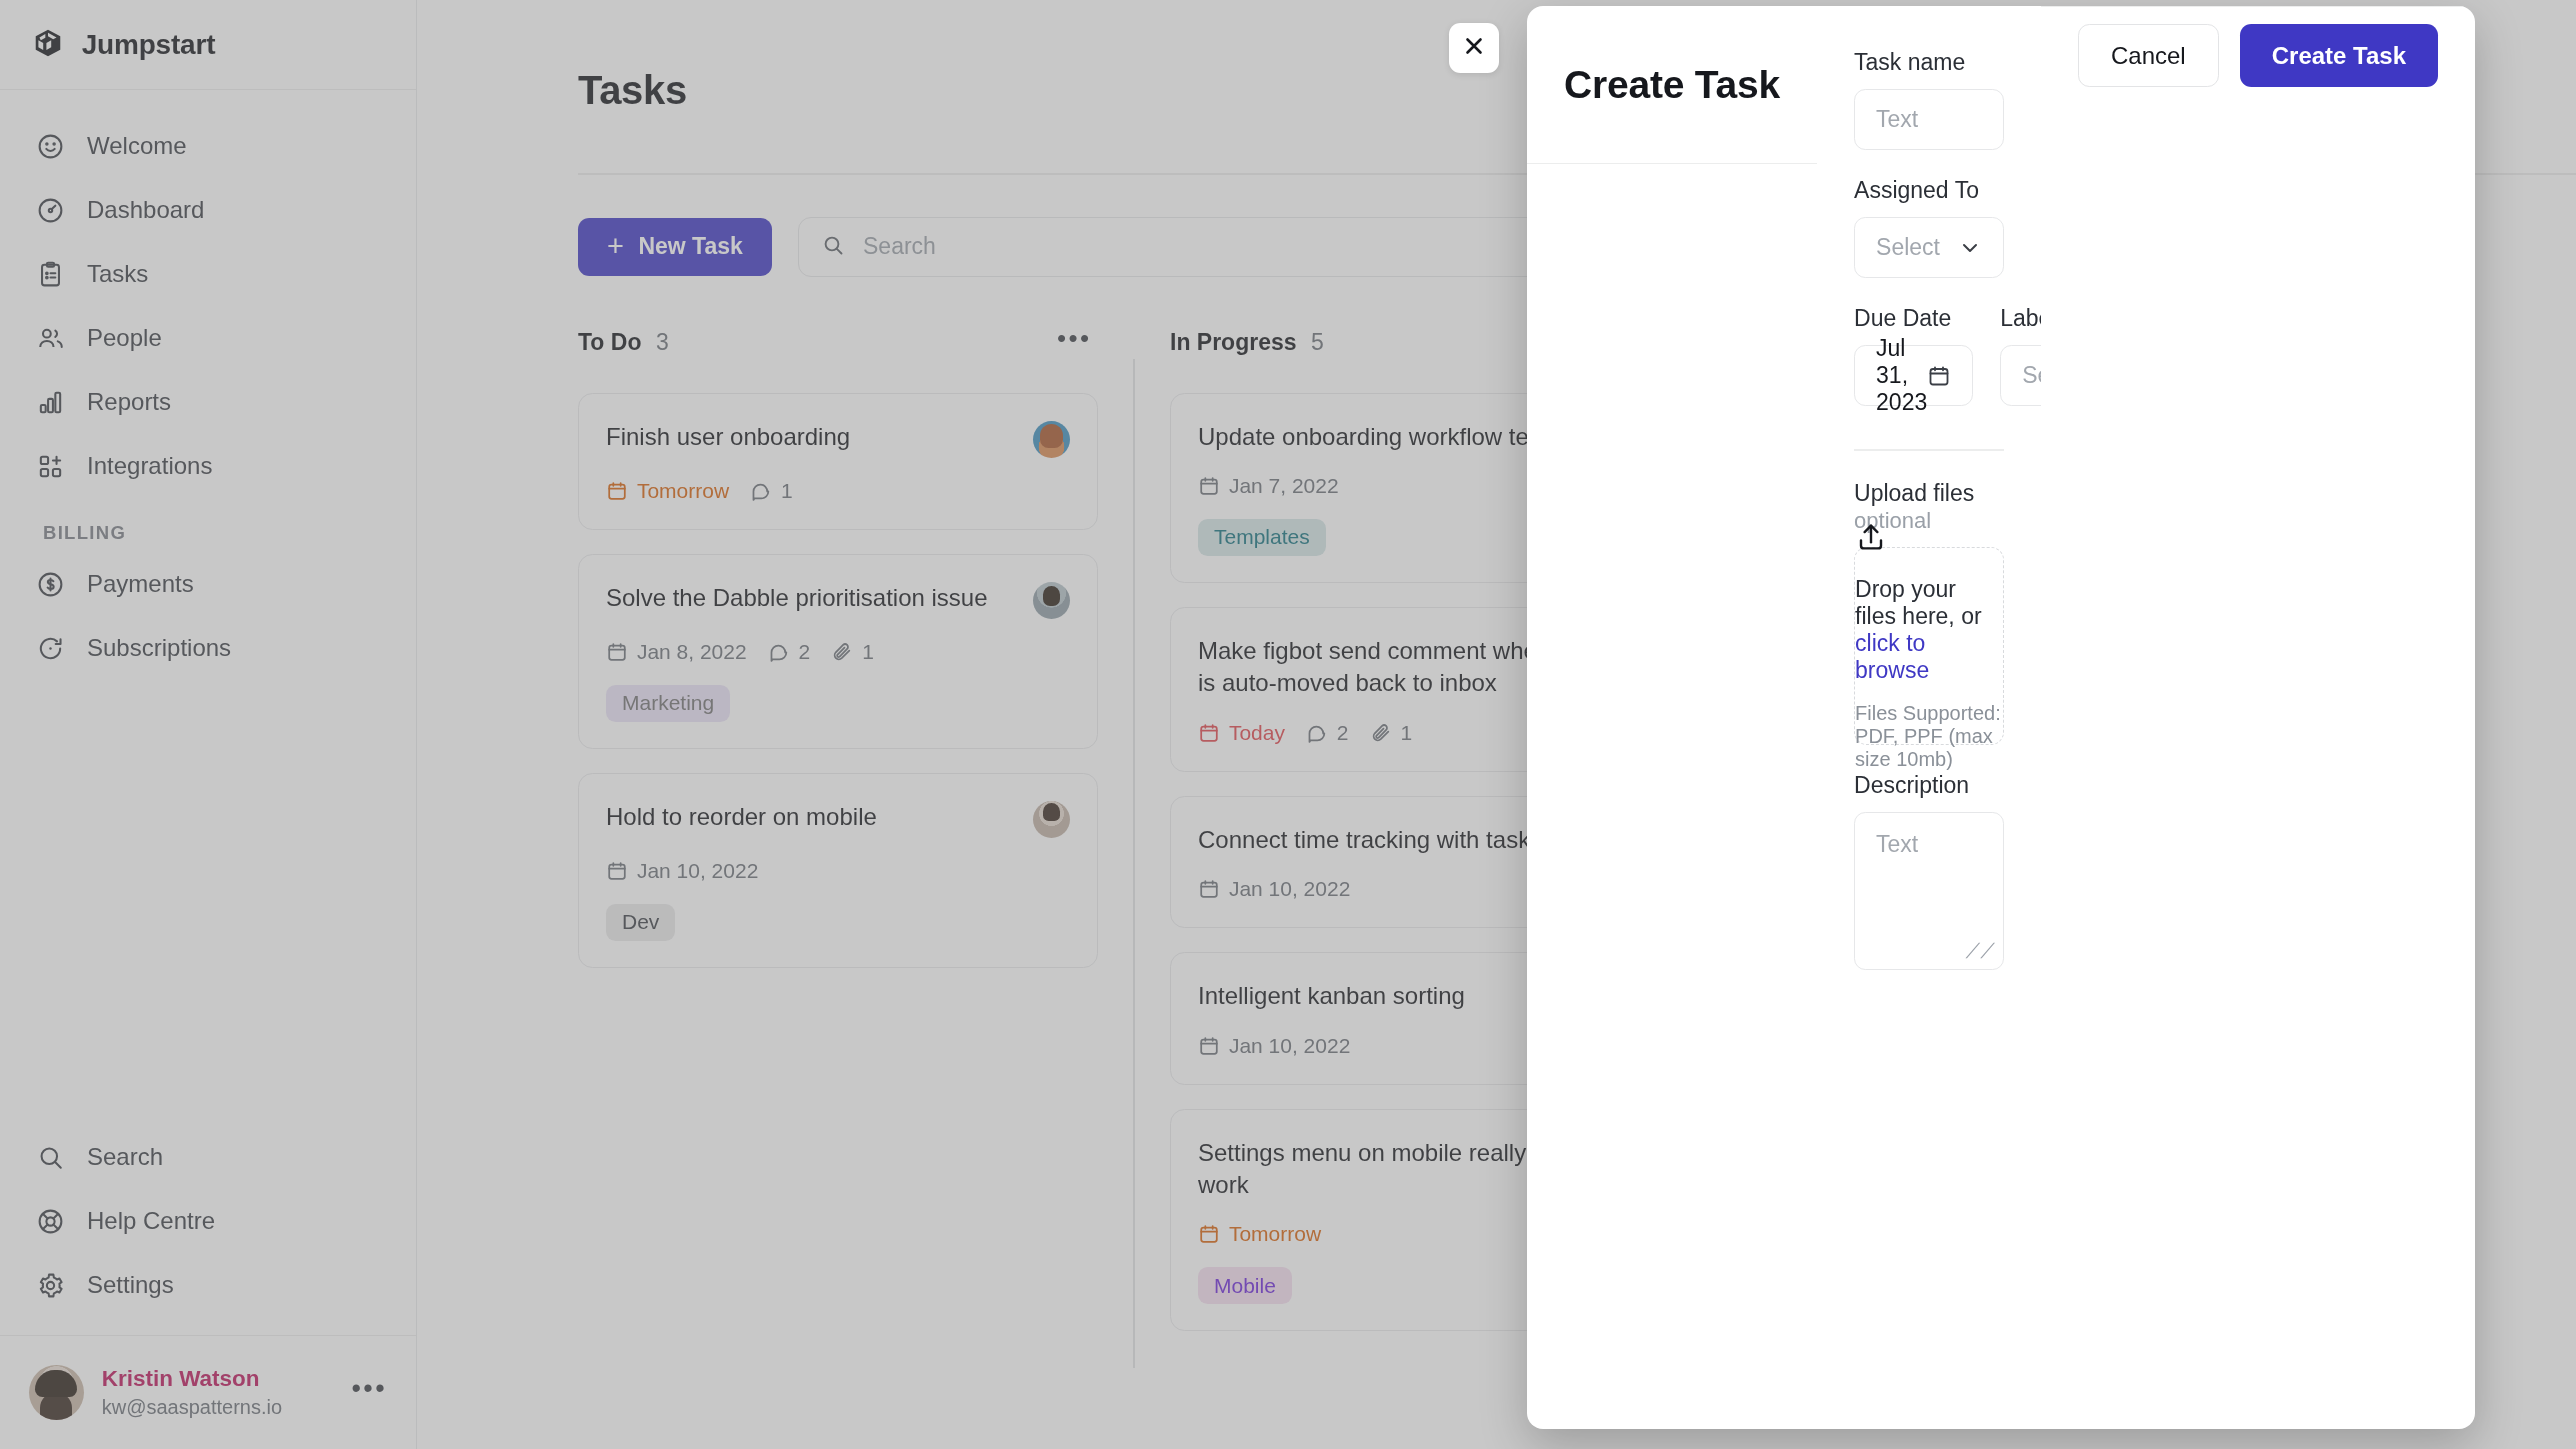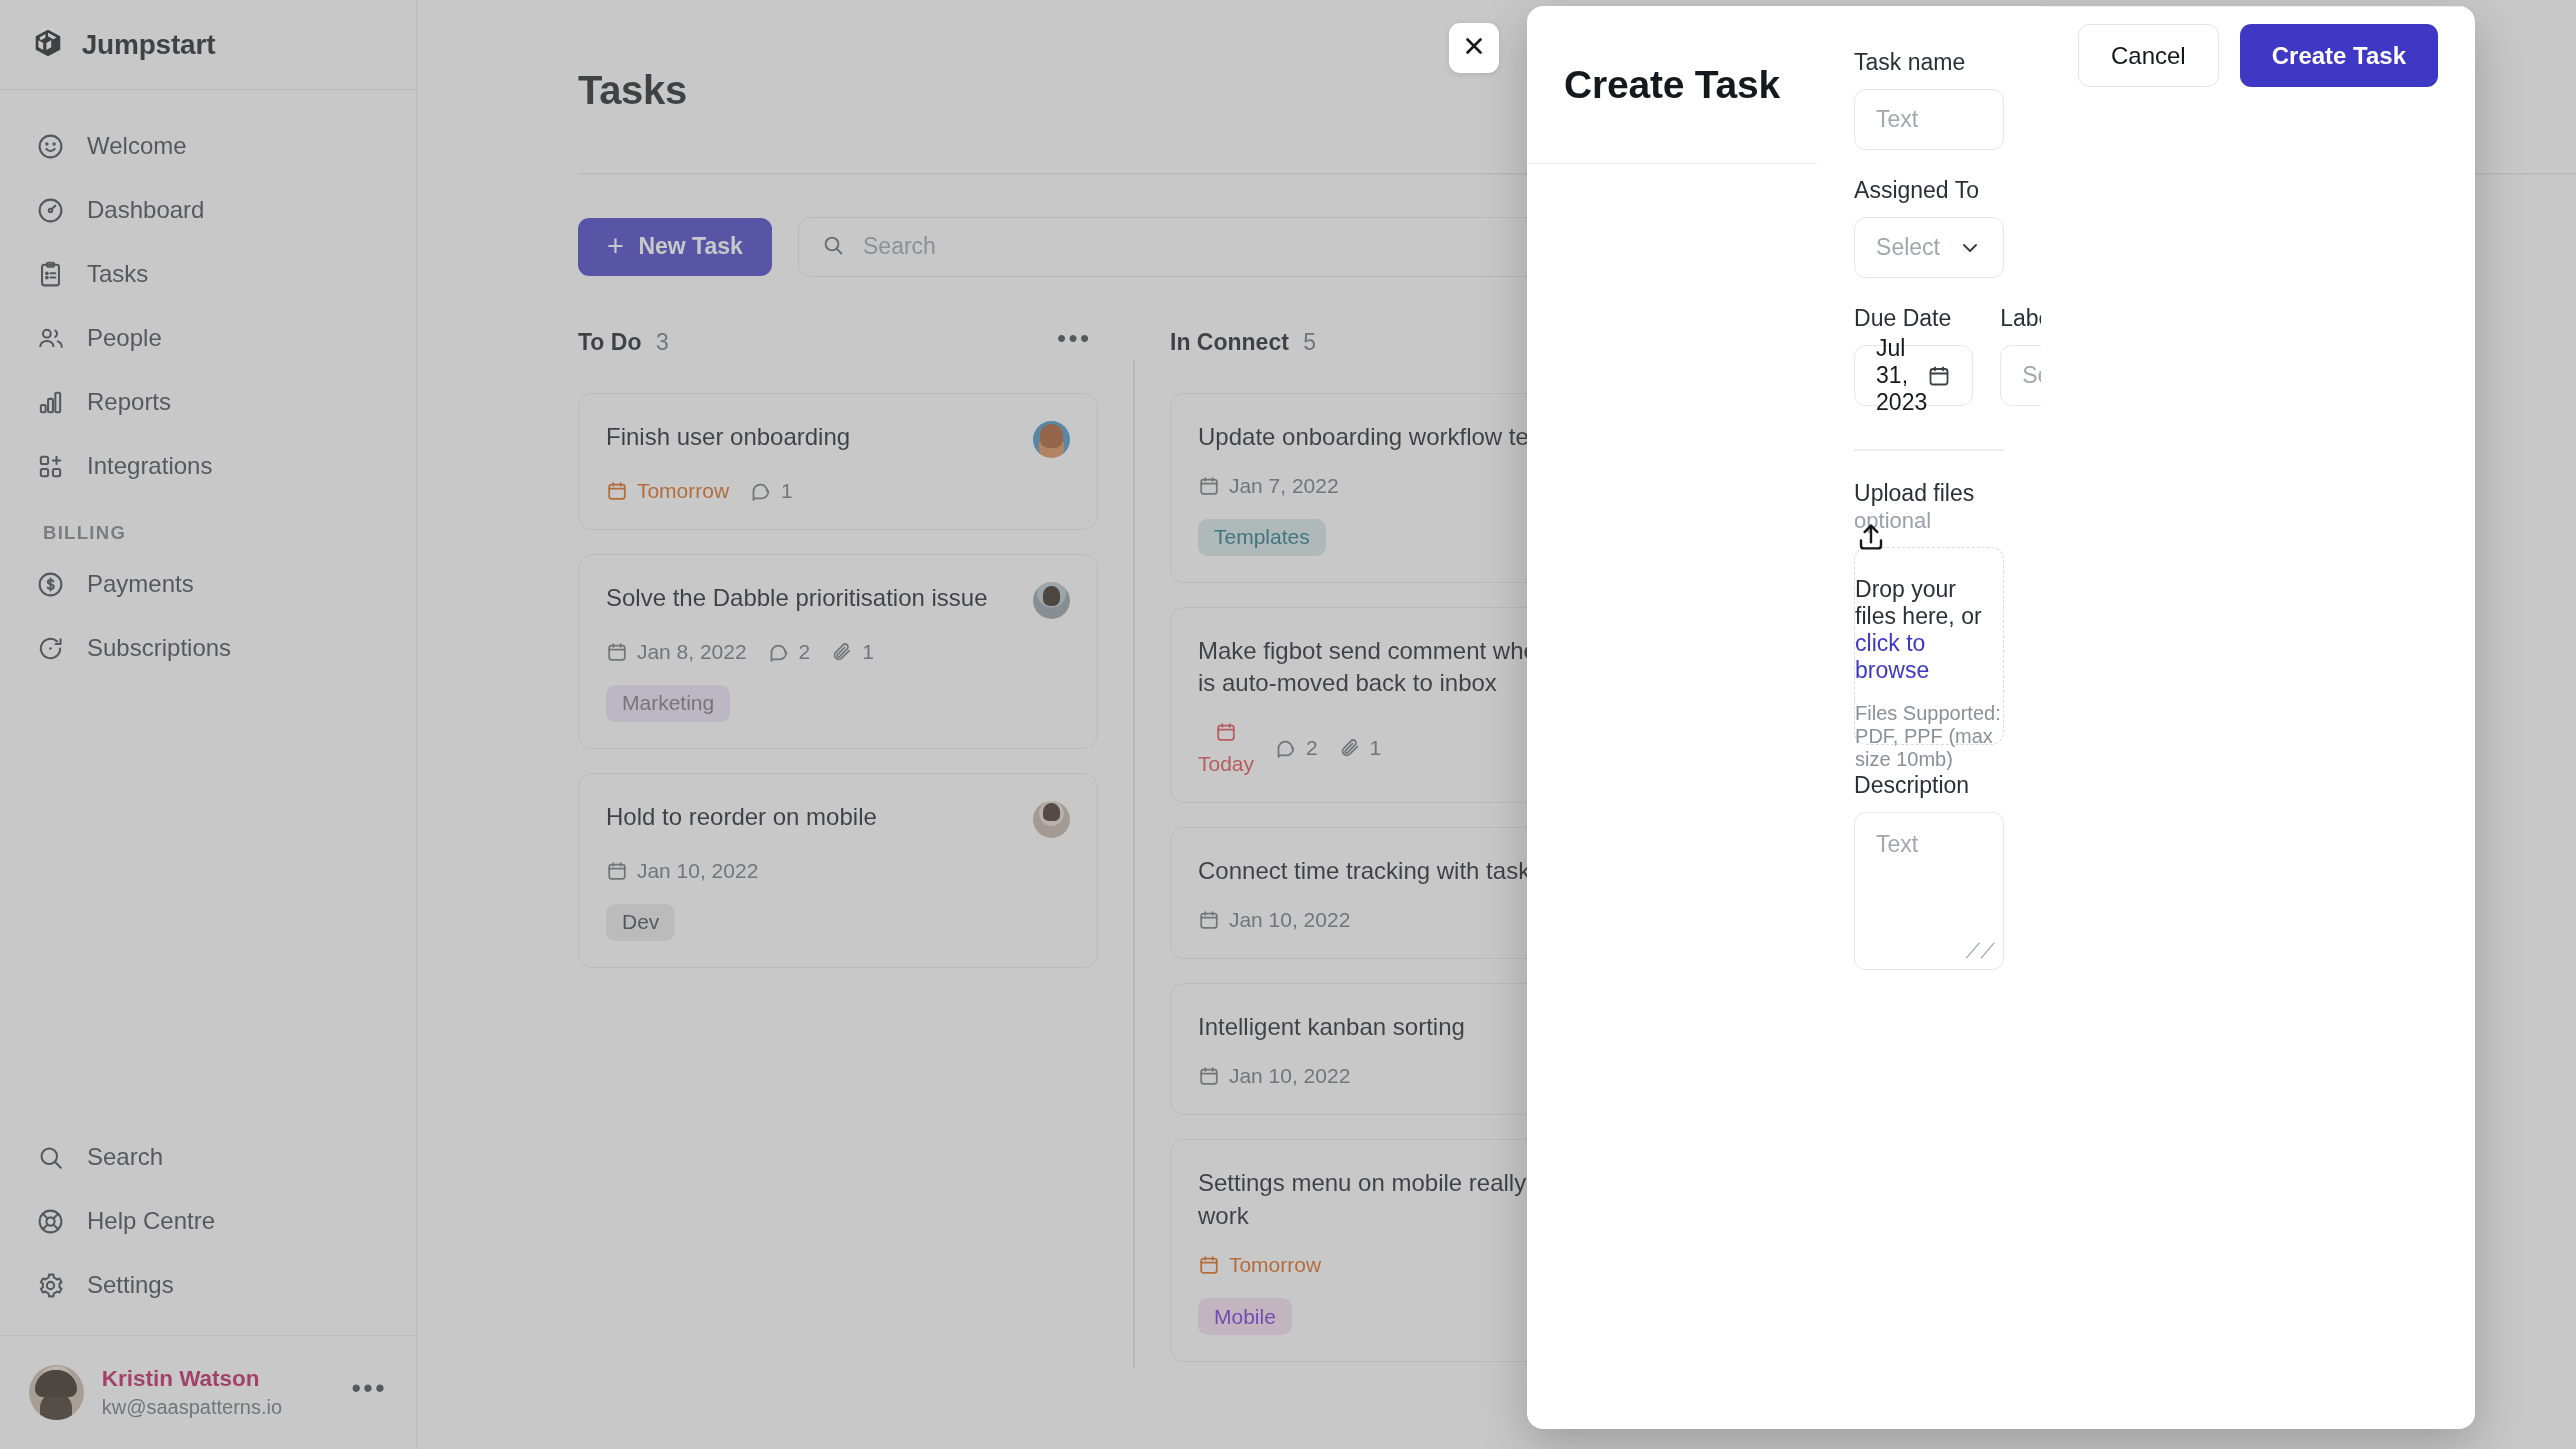--- a/index.html
+++ b/index.html
@@ -104,21 +104,21 @@
   .av-a { background: radial-gradient(circle at 50% 70%, #d98a52 0 40%, #3d8fbe 41% 100%); }
   .av-a::after { content:""; position:absolute; left:7.2px; top:3.2px; width:22.5px; height:24px; border-radius:13px 13px 9.7px 9.7px; background:#a8552a; }
   .av-b { background: radial-gradient(circle at 50% 30%, #b6c3c9 0 45%, #8f9ea6 46% 100%); }
   .av-b::after { content:""; position:absolute; left:9.7px; top:4.8px; width:17.7px; height:19.3px; border-radius:9.7px 9.7px 8px 8px; background:#2b2118; }
   .av-c { background: radial-gradient(circle at 50% 34%, #e4d8ce 0 40%, #bfb0a4 41% 100%); }
   .av-c::after { content:""; position:absolute; left:9.7px; top:2.4px; width:17.7px; height:17.7px; border-radius:9.7px 9.7px 6.4px 6.4px; background:#38291f; }
   .card-meta { display: flex; align-items: center; gap: 21px; margin-top: 21px; }
   .meta { display: flex; align-items: center; gap: 8.9px; font-size: 21px; color: #6b7078; }
   .meta svg { width: 22px; height: 22px; display:block; }
   .meta.due-soon { color: #d9630d; }
-  .meta.due-today { color: #e0464c; flex-direction: column; }
+  .meta.due-today { color: #e0464c; }
   .badge {
     display: inline-flex; align-items: center; height: 37px; padding: 0 16px;
     border-radius: 9.7px; font-size: 21px; margin-top: 21px; width: fit-content;
   }
   .badge-marketing { background: #e9e2f7; color: #737373; }
   .badge-dev { background: #e8e8e9; color: #3b3f46; }
   .badge-templates { background: #d4e5e6; color: #14727f; }
   .badge-mobile { background: #f5dff0; color: #6d28d9; }
 
   
@@ -446,21 +446,21 @@
               </div>
               <span class="badge badge-dev">Dev</span>
             </article>
 
           </div>
         </section>
 
         <section class="column">
           <div class="col-divider"></div>
           <div class="col-head">
-            <span class="col-title">In Connect</span>
+            <span class="col-title">In Progress</span>
             <span class="col-count">5</span>
           </div>
           <div class="cards">
 
             <article class="card">
               <div class="card-top">
                 <div class="card-title">Update onboarding workflow templates</div>
               </div>
               <div class="card-meta">
                 <span class="meta">

